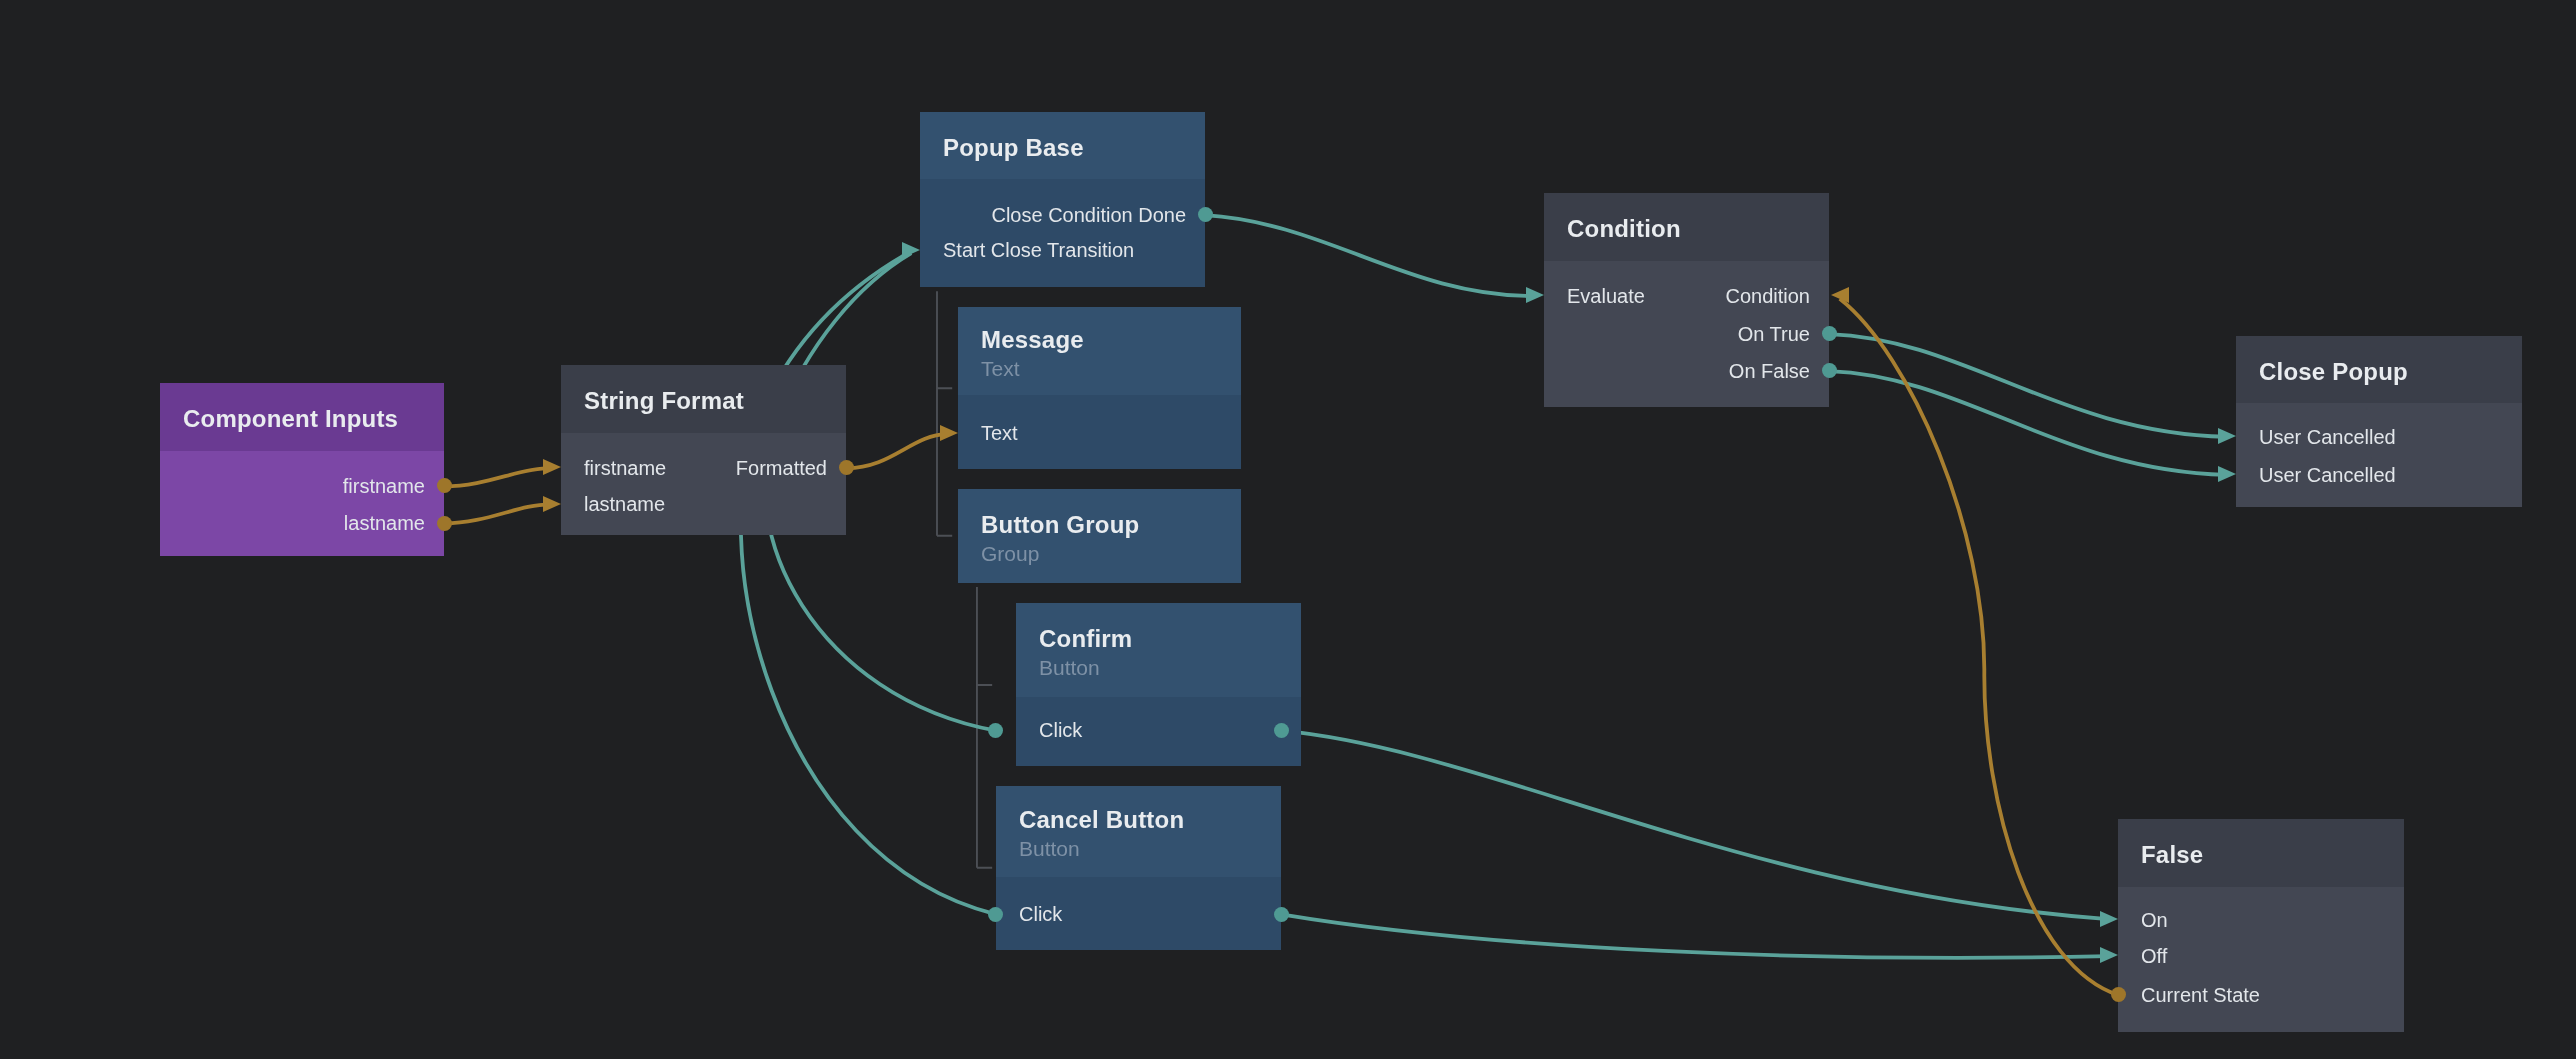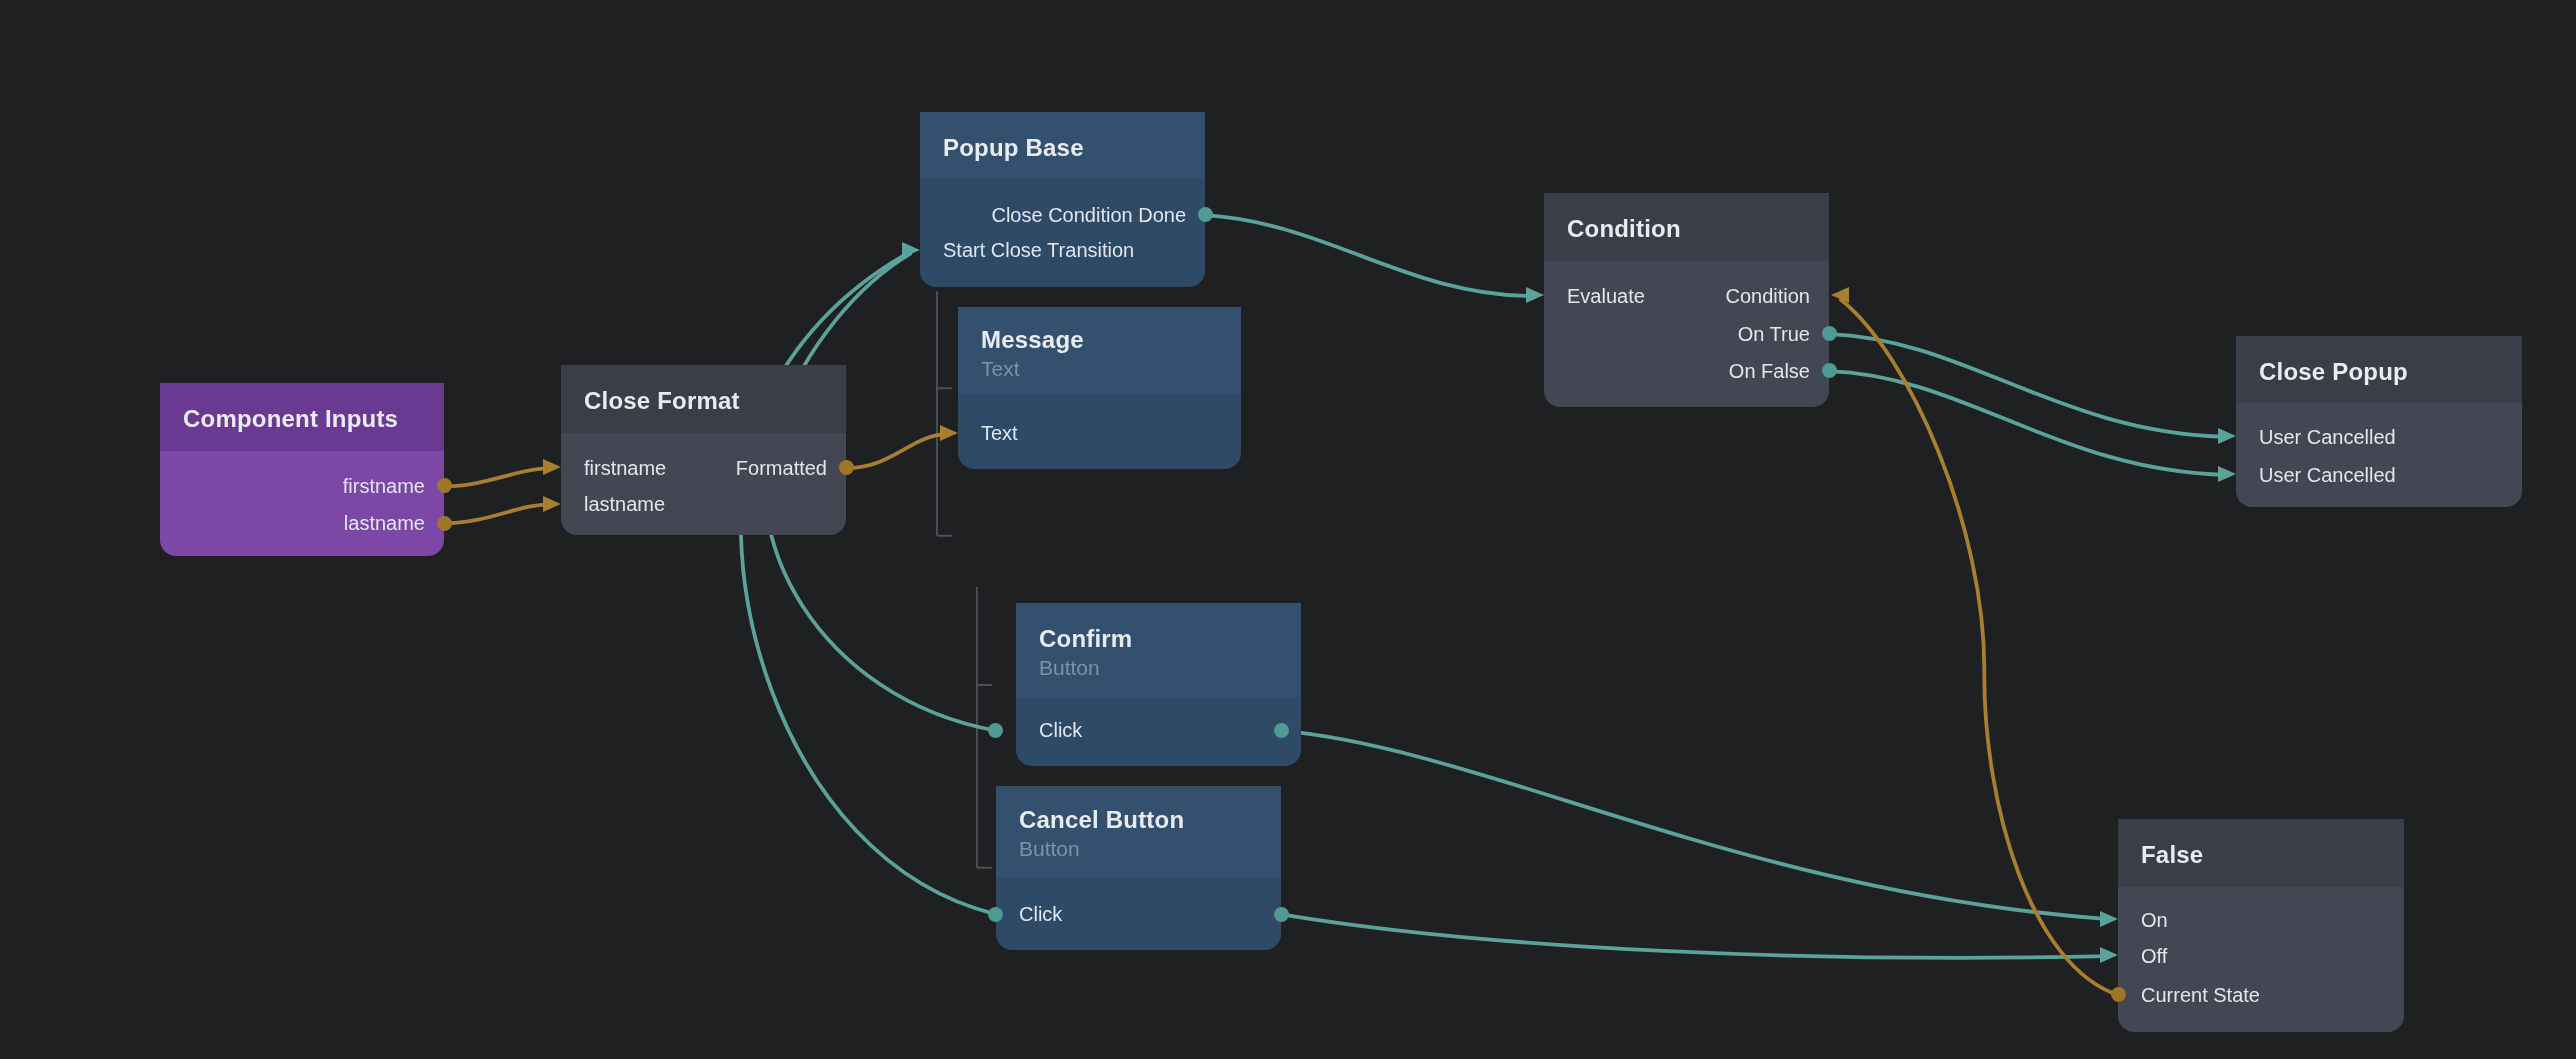--- a/index.html
+++ b/index.html
@@ -11,21 +11,21 @@
   *{margin:0;padding:0;box-sizing:border-box;}
   html,body{width:2576px;height:1060px;overflow:hidden;}
   body{background:var(--background);font-family:"Liberation Sans","DejaVu Sans",sans-serif;}
   #canvas{position:relative;width:2576px;height:1060px;}
   #edges{position:absolute;left:0;top:0;z-index:1;}
   #edges path{fill:none;}
   .e{stroke-width:4;}
   .e-teal{stroke:var(--teal);}
   .e-gold{stroke:var(--gold);}
   .bracket{stroke:var(--line);stroke-width:2;}
-  .node{position:absolute;z-index:2;border-radius:16px;}
+  .node{position:absolute;z-index:2;}
   .node.blue{background:var(--blue-body);}
   .node.blue .hd{background:var(--blue-header);}
   .node.gray{background:var(--gray-body);}
   .node.gray .hd{background:var(--gray-header);}
   .node.purple{background:var(--purple-body);}
   .node.purple .hd{background:var(--purple-header);}
   .hd{display:flex;flex-direction:column;justify-content:center;padding:4.8px 19px 0 23px;}
   .title{font-size:24px;font-weight:600;color:var(--title-text);letter-spacing:0.2px;line-height:30px;white-space:nowrap;}
   .subtitle{font-size:21px;font-weight:400;color:var(--subtitle-text);line-height:27px;white-space:nowrap;}
   .row{position:absolute;left:0;right:0;height:36px;line-height:36px;display:flex;padding:0 19px 0 23px;}
@@ -69,21 +69,21 @@
     <div class="row" style="top:85px">
         <span class="lbl r">firstname</span>
       </div>
     <div class="row" style="top:122px">
         <span class="lbl r">lastname</span>
       </div>
   </div>
 
   <div class="node gray" style="left:561px;top:365px;width:285px;height:170px">
     <div class="hd" style="height:68px">
-      <div class="title">Close Format</div>
+      <div class="title">String Format</div>
     </div>
     <div class="row" style="top:85px">
       <span class="lbl">firstname</span>
       <span class="lbl r">Formatted</span>
     </div>
     <div class="row" style="top:121px">
         <span class="lbl">lastname</span>
       </div>
   </div>
 
@@ -102,20 +102,26 @@
   <div class="node blue" style="left:958px;top:307px;width:283px;height:162px">
     <div class="hd" style="height:88px">
       <div class="title">Message</div>
       <div class="subtitle">Text</div>
     </div>
     <div class="row" style="top:108px">
         <span class="lbl">Text</span>
       </div>
   </div>
 
+  <div class="node blue" style="left:958px;top:489px;width:283px;height:94px">
+    <div class="hd" style="height:94px">
+      <div class="title">Button Group</div>
+      <div class="subtitle">Group</div>
+    </div>
+  </div>
 
   <div class="node blue" style="left:1016px;top:603px;width:285px;height:163px">
     <div class="hd" style="height:94px">
       <div class="title">Confirm</div>
       <div class="subtitle">Button</div>
     </div>
     <div class="row" style="top:109px">
         <span class="lbl">Click</span>
       </div>
   </div>

